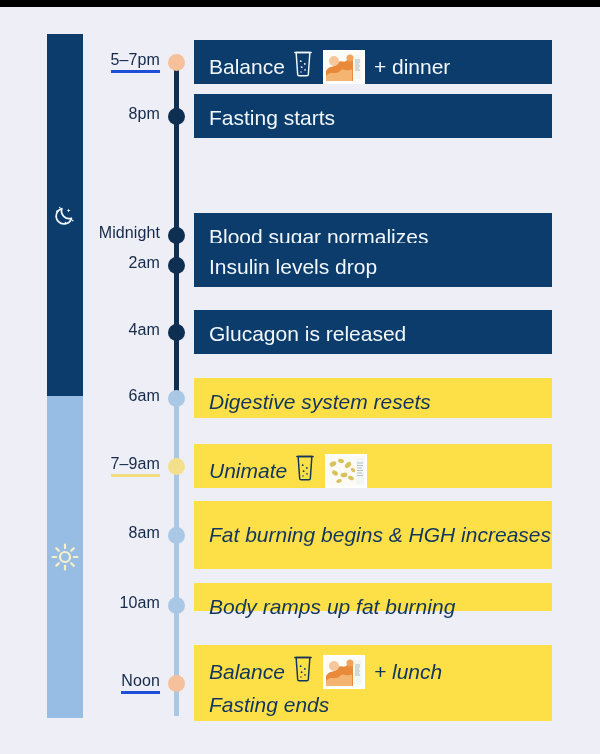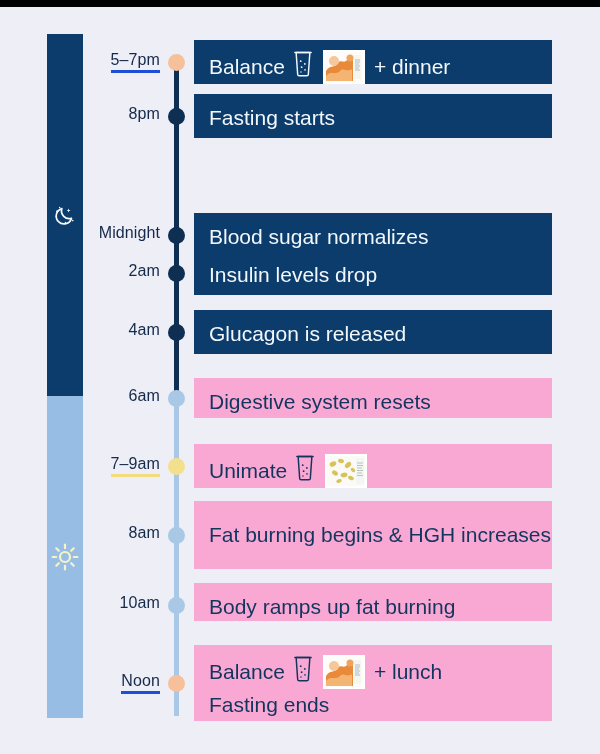--- a/index.html
+++ b/index.html
@@ -117,21 +117,21 @@
     left: 194px;
     width: 358px;
     box-sizing: border-box;
     padding: 9px 0 9px 15px;
     display: flex;
     flex-wrap: wrap;
     align-items: center;
     z-index: 7;
   }
   .card.dark  { background: #0B3C6B; color: #F2F7FB; }
-  .card.light { background: #f9a8d4; color: #12355E; }
+  .card.light { background: #fde047; color: #12355E; font-style: italic; }
   .card-line {
     width: 100%;
     display: flex;
     align-items: center;
     font-size: 21px;
     line-height: 30px;
     white-space: nowrap;
   }
   .card-line.wrap { white-space: normal; display: block; }
 
@@ -248,21 +248,21 @@
         <div class="time-wrap" style="top: 11px;">
           <div class="time"><span class="time-hl">Midnight</span></div>
         </div>
         <div class="dot navy" style="top: 14px;"></div>
         <div class="card dark" style="top: 0px; height: 44px;">
           <div class="card-line">
             <span>Blood sugar normalizes</span>
           </div>
         </div>
       </div>
-      <div class="row" style="top: 251px; height: 44px;">
+      <div class="row" style="top: 243px; height: 44px;">
         <div class="time-wrap" style="top: 11px;">
           <div class="time"><span class="time-hl">2am</span></div>
         </div>
         <div class="dot navy" style="top: 14px;"></div>
         <div class="card dark" style="top: 0px; height: 44px;">
           <div class="card-line">
             <span>Insulin levels drop</span>
           </div>
         </div>
       </div>
@@ -342,21 +342,21 @@
         <div class="dot lblue" style="top: 26px;"></div>
         <div class="card light" style="top: 0px; height: 68px;">
           <div class="card-line wrap" style="white-space: normal;"><span>Fat burning begins &amp; HGH increases</span></div>
         </div>
       </div>
       <div class="row" style="top: 583px; height: 44px;">
         <div class="time-wrap" style="top: 11px;">
           <div class="time"><span class="time-hl">10am</span></div>
         </div>
         <div class="dot lblue" style="top: 14px;"></div>
-        <div class="card light" style="top: 0px; height: 38px;">
+        <div class="card light" style="top: 0px; height: 28px;">
           <div class="card-line">
             <span>Body ramps up fat burning</span>
           </div>
         </div>
       </div>
       <div class="row" style="top: 645px; height: 76px;">
         <div class="time-wrap" style="top: 27px;">
           <div class="time"><span class="time-hl peach">Noon</span></div>
         </div>
         <div class="dot peach" style="top: 30px;"></div>

